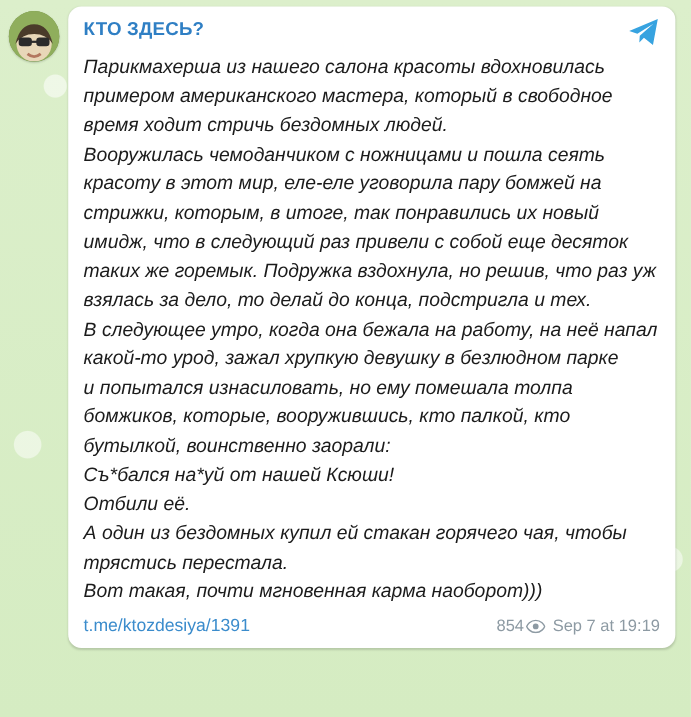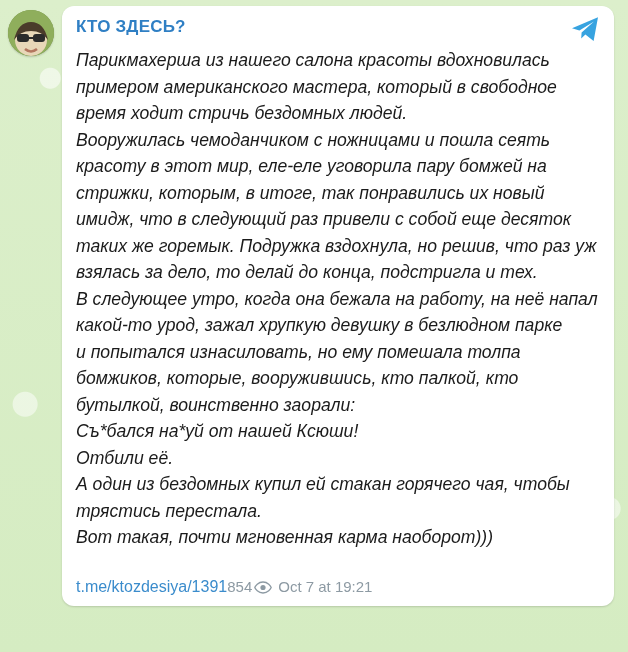--- a/index.html
+++ b/index.html
@@ -83,21 +83,22 @@
     line-height: 26.5px;
     margin-top: 3px;
     white-space: pre-wrap;
     word-wrap: break-word;
     font-style: italic;
   }
 
   .footer {
     display: flex;
     align-items: center;
-    margin-top: 27px;
+    justify-content: space-between;
+    margin-top: 10px;
     padding-bottom: 2px;
   }
 
   .link {
     color: #3b8ccc;
     font-size: 16px;
     text-decoration: none;
     cursor: pointer;
   }
 
@@ -151,16 +152,16 @@
   <div class="footer">
     <a class="link" href="#">t.me/ktozdesiya/1391</a>
     <div class="meta">
       <span class="views-count">854</span>
       <span class="eye-icon">
         <svg viewBox="0 0 18 13" width="18" height="13">
           <path d="M9 1 C4 1 1.4 5 0.8 6.5 C1.4 8 4 12 9 12 C14 12 16.6 8 17.2 6.5 C16.6 5 14 1 9 1 Z" fill="none" stroke="#8d9aa3" stroke-width="1.3"></path>
           <circle cx="9" cy="6.5" r="2.6" fill="#8d9aa3"></circle>
         </svg>
       </span>
-      <span class="timestamp">Oct 7 at 19:21</span>
+      <span class="timestamp">Sep 7 at 19:19</span>
     </div>
   </div>
 </div>
 
 </body></html>

